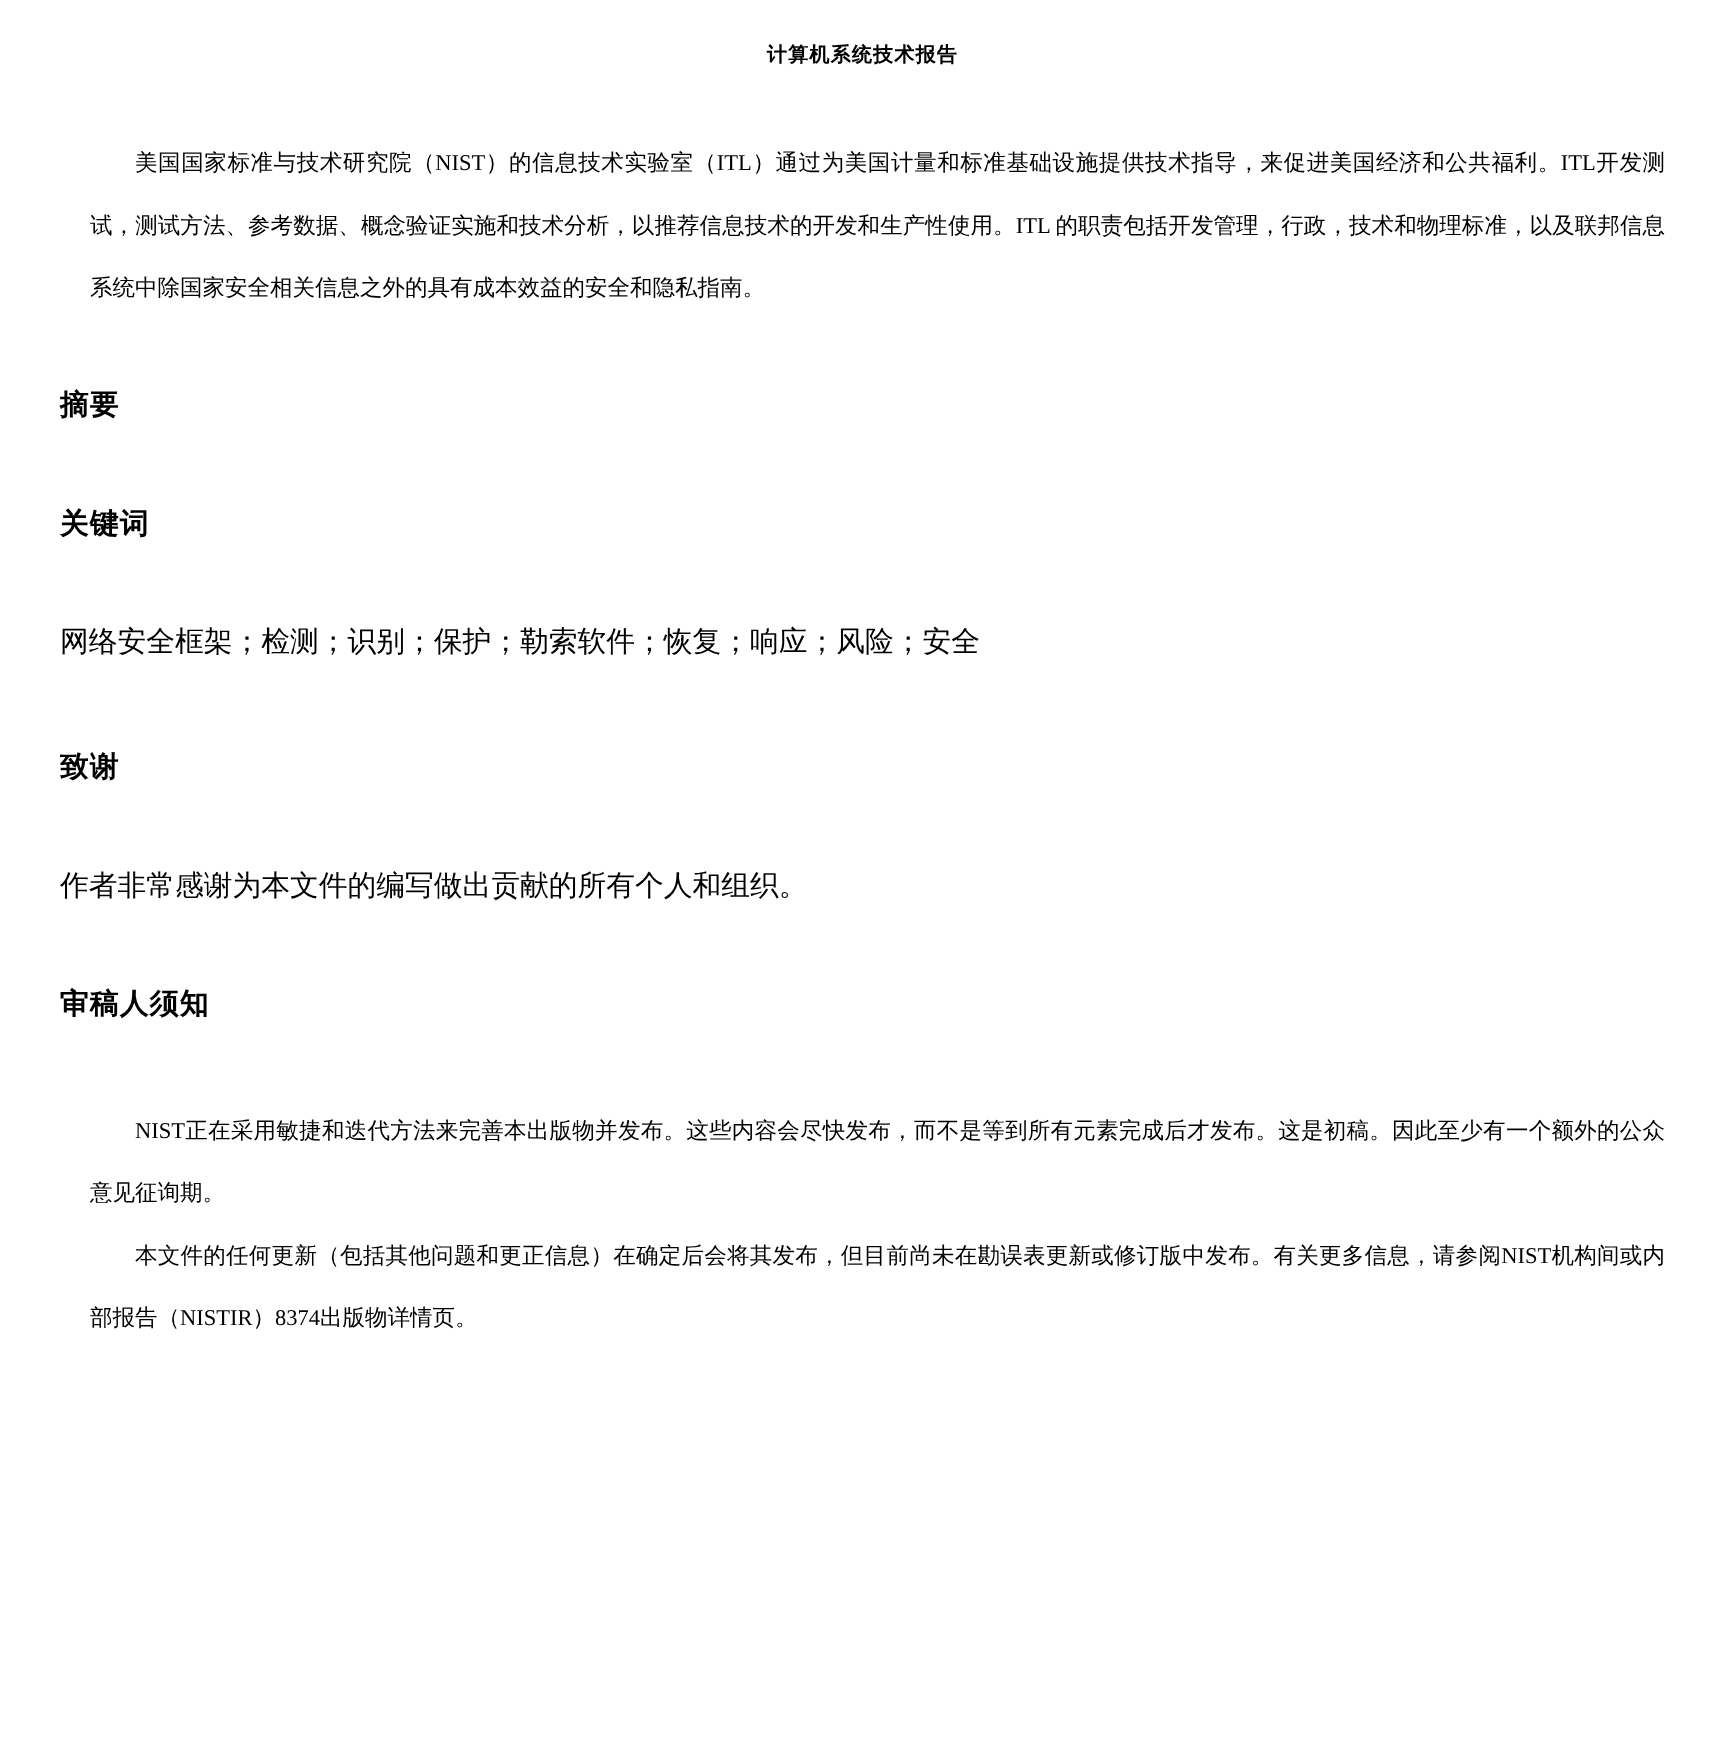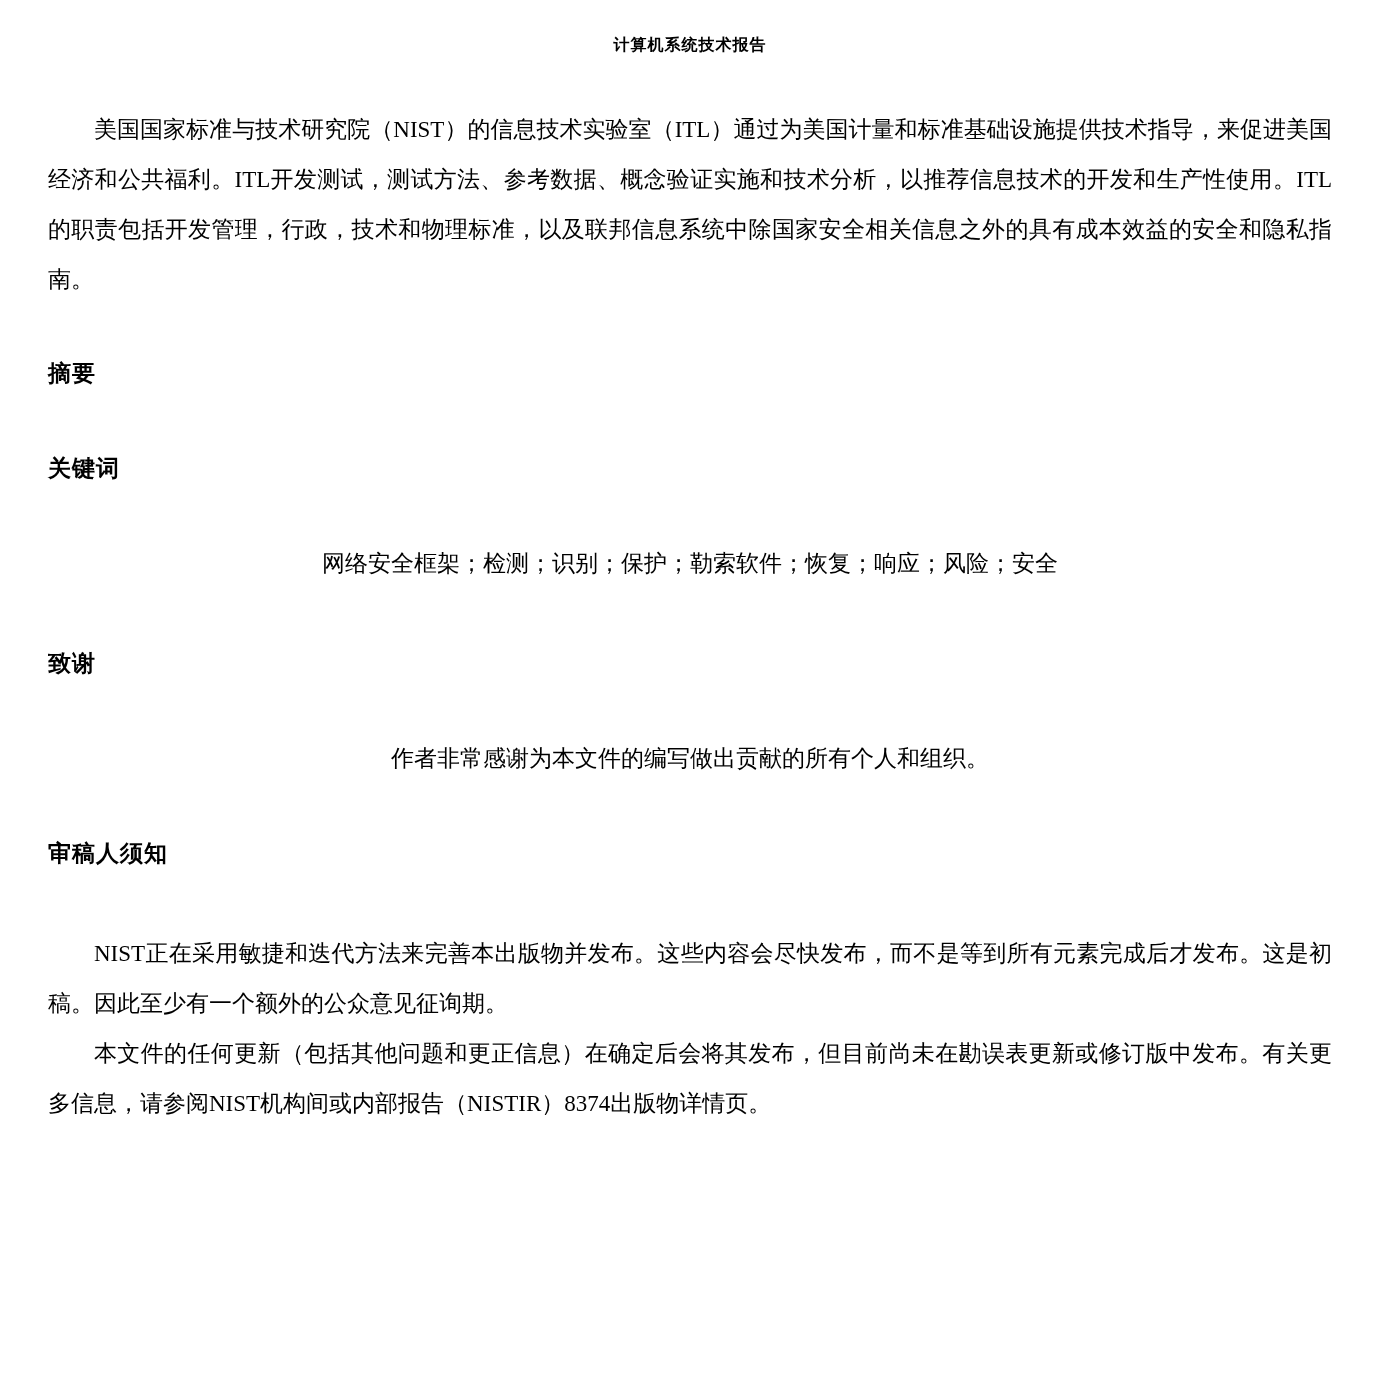--- a/index.html
+++ b/index.html
@@ -17,47 +17,48 @@
     padding: 20px 48px 0 48px;
   }
   .doc-title {
     font-size: 16px;
     font-weight: bold;
     text-align: center;
     line-height: 50px;
     letter-spacing: 1px;
   }
   .body-para {
-    font-size: 23px;
+    font-size: 18px;
     line-height: 50px;
     text-align: justify;
     text-justify: inter-ideograph;
     text-indent: 2em;
     word-break: break-all;
+    margin-left: 24px;
   }
   .para-intro     { margin-top: 35px; }
   .section-heading {
     font-size: 23px;
     font-weight: bold;
     text-align: left;
     line-height: 50px;
     letter-spacing: 1px;
   }
   .h-abstract   { margin-top: 44px; }
   .para-abstract{ margin-top: 38px; }
   .h-keywords   { margin-top: 45px; }
   .centered-line {
     font-size: 23px;
     line-height: 50px;
-    text-align: center;
+    text-align: left;
   }
   .keywords-line { margin-top: 45px; }
   .h-ack        { margin-top: 50px; }
   .ack-line     { margin-top: 45px; }
-  .h-reviewers  { margin-top: 45px; }
+  .h-reviewers  { margin-top: 45px; font-family: Liberation Mono, monospace; }
   .para-rev1    { margin-top: 50px; }
   .para-rev2    { margin-top: 0; }
 </style>
 </head>
 <body>
 
 <div class="page">
 
   <div class="doc-title">计算机系统技术报告</div>
 

